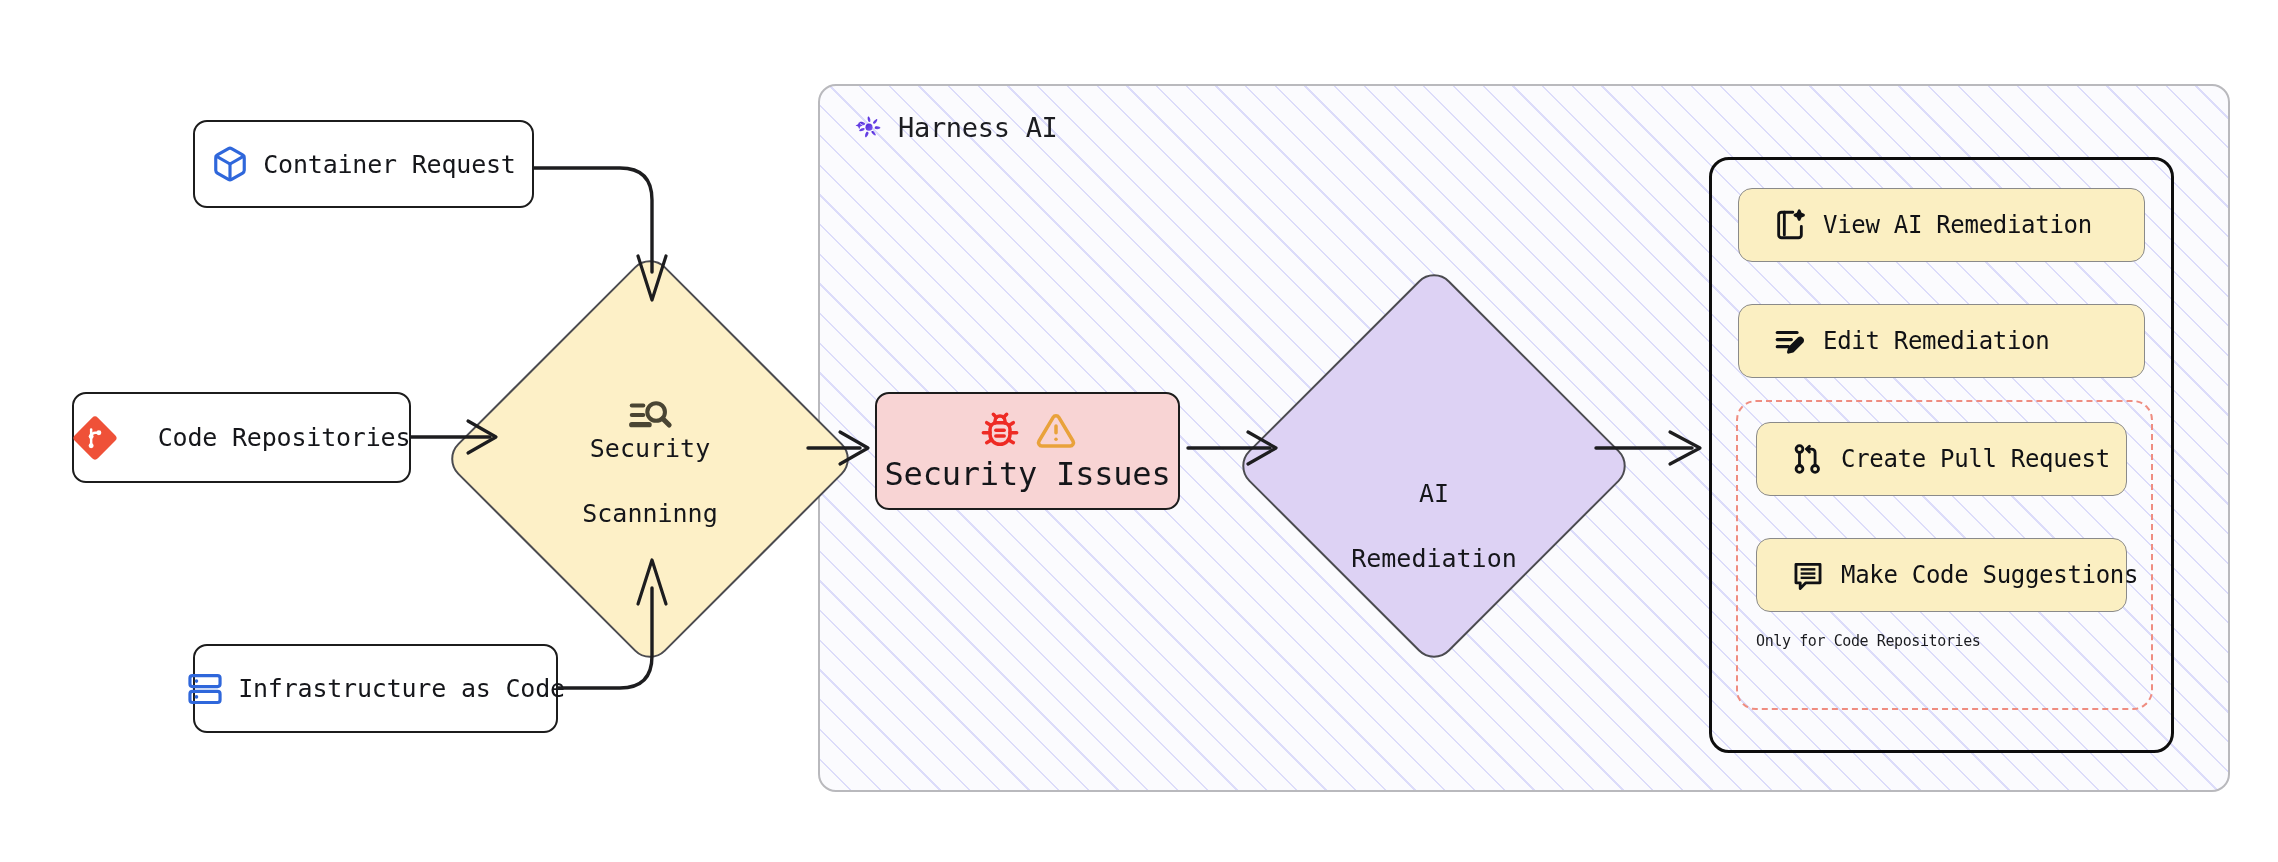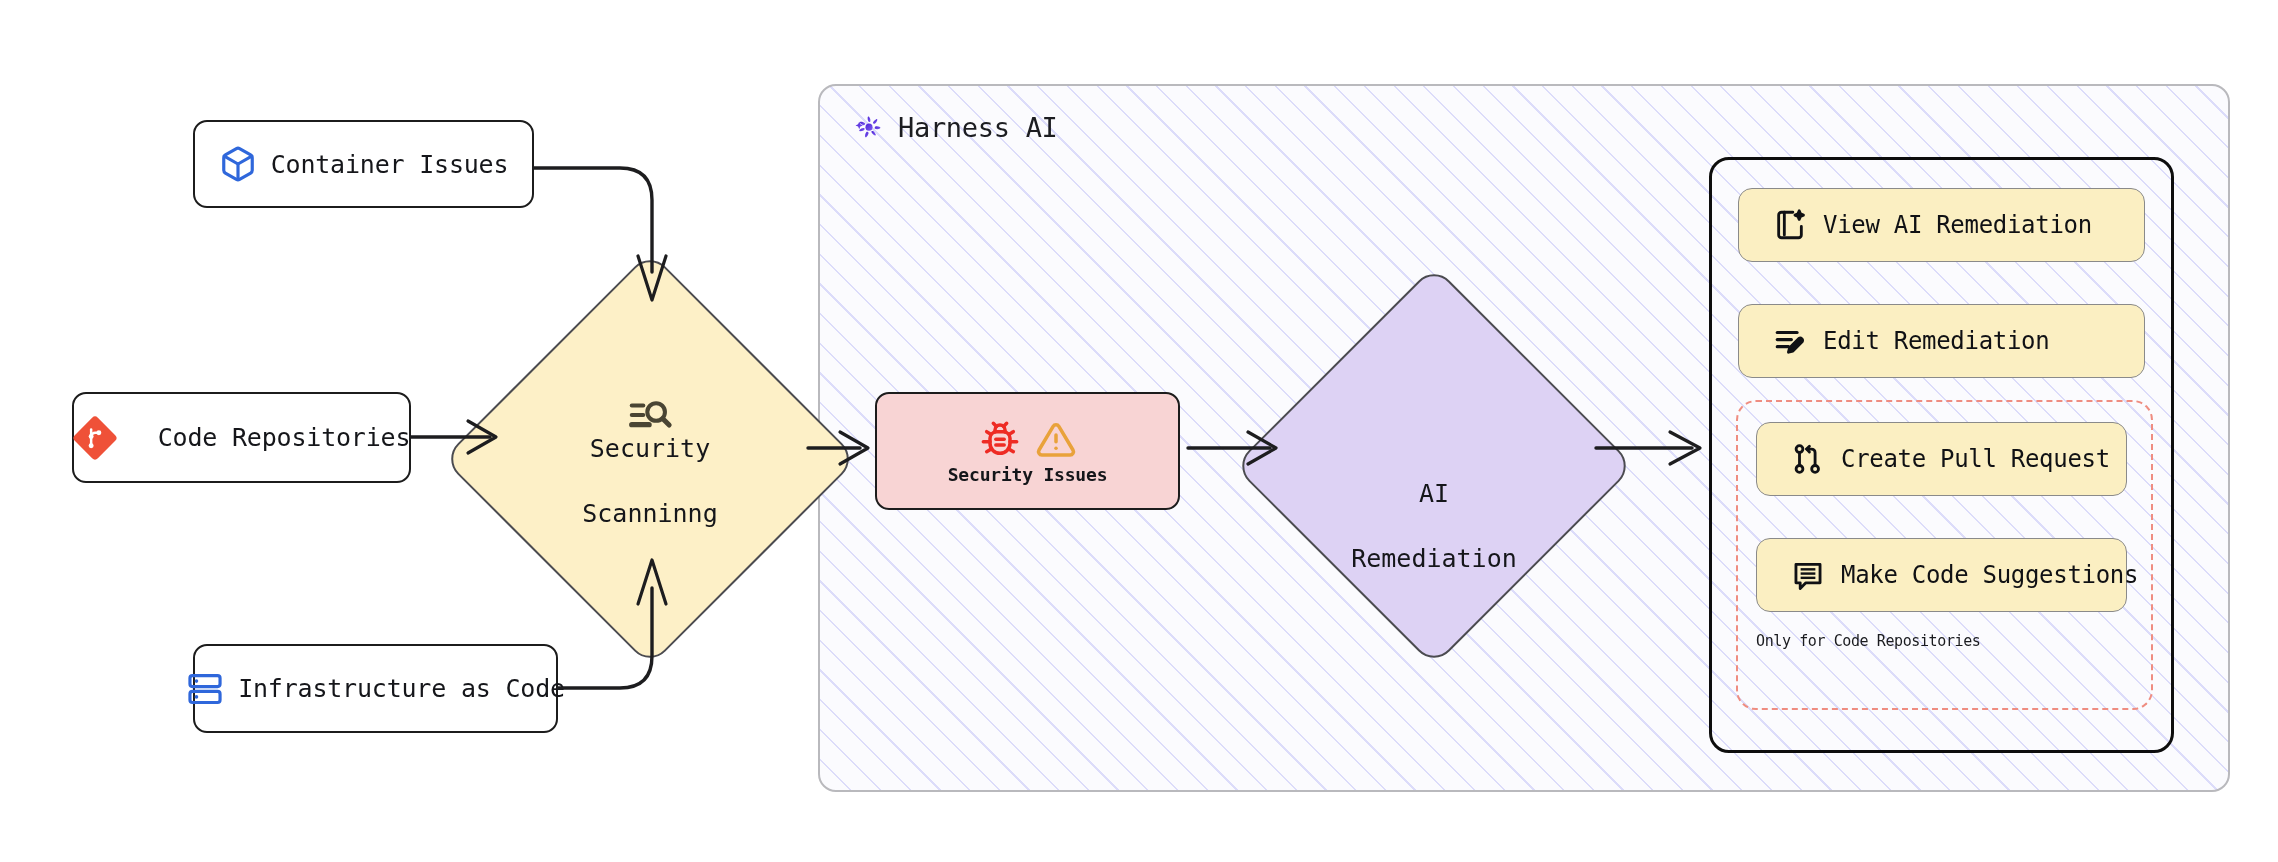--- a/index.html
+++ b/index.html
@@ -90,21 +90,21 @@
 
   
   #n-issues{
     left:873px;top:390px;width:305px;height:118px;
     flex-direction:column;gap:4px;
     border:2.2px solid #1c1c1c;
     border-radius:14px;
     background:#f8d4d4;
   }
   #n-issues .icrow{display:flex;align-items:center;gap:16px;margin-top:2px;}
-  #n-issues .lbl{font-size:18px;font-weight:bold;}
+  #n-issues .lbl{font-size:32px;}
 
   
   #panel{
     position:absolute;
     left:1707px;top:155px;
     width:465px;height:596px;
     box-sizing:border-box;
     border:3px solid #0d0d0d;
     border-radius:20px;
     background:transparent;
@@ -269,21 +269,21 @@
   </div>
 
   <div class="node" id="n-container">
     <span class="ic">
       <svg width="38" height="38" viewBox="0 0 24 24" fill="none" stroke="#2f67db" stroke-width="2" stroke-linecap="round" stroke-linejoin="round">
         <path d="M21 16V8a2 2 0 0 0-1-1.73l-7-4a2 2 0 0 0-2 0l-7 4A2 2 0 0 0 3 8v8a2 2 0 0 0 1 1.73l7 4a2 2 0 0 0 2 0l7-4A2 2 0 0 0 21 16z"></path>
         <polyline points="3.3,7 12,12 20.7,7"></polyline>
         <line x1="12" y1="12" x2="12" y2="21.8"></line>
       </svg>
     </span>
-    <span class="lbl">Container Issues</span>
+    <span class="lbl">Container Request</span>
   </div>
 
   <div class="node" id="n-coderepo">
     <span class="ic">
       <svg width="44" height="44" viewBox="0 0 24 24">
         <rect x="3.1" y="3.1" width="17.8" height="17.8" rx="2.2" transform="rotate(45 12 12)" fill="#ef5138"></rect>
         <g stroke="#ffffff" stroke-width="1.35" fill="none" stroke-linecap="round">
           <circle cx="14.1" cy="9.1" r="1.35" fill="#ffffff" stroke="none"></circle>
           <circle cx="9.9" cy="11.2" r="1.35" fill="#ffffff" stroke="none"></circle>
           <circle cx="9.9" cy="16.2" r="1.35" fill="#ffffff" stroke="none"></circle>

